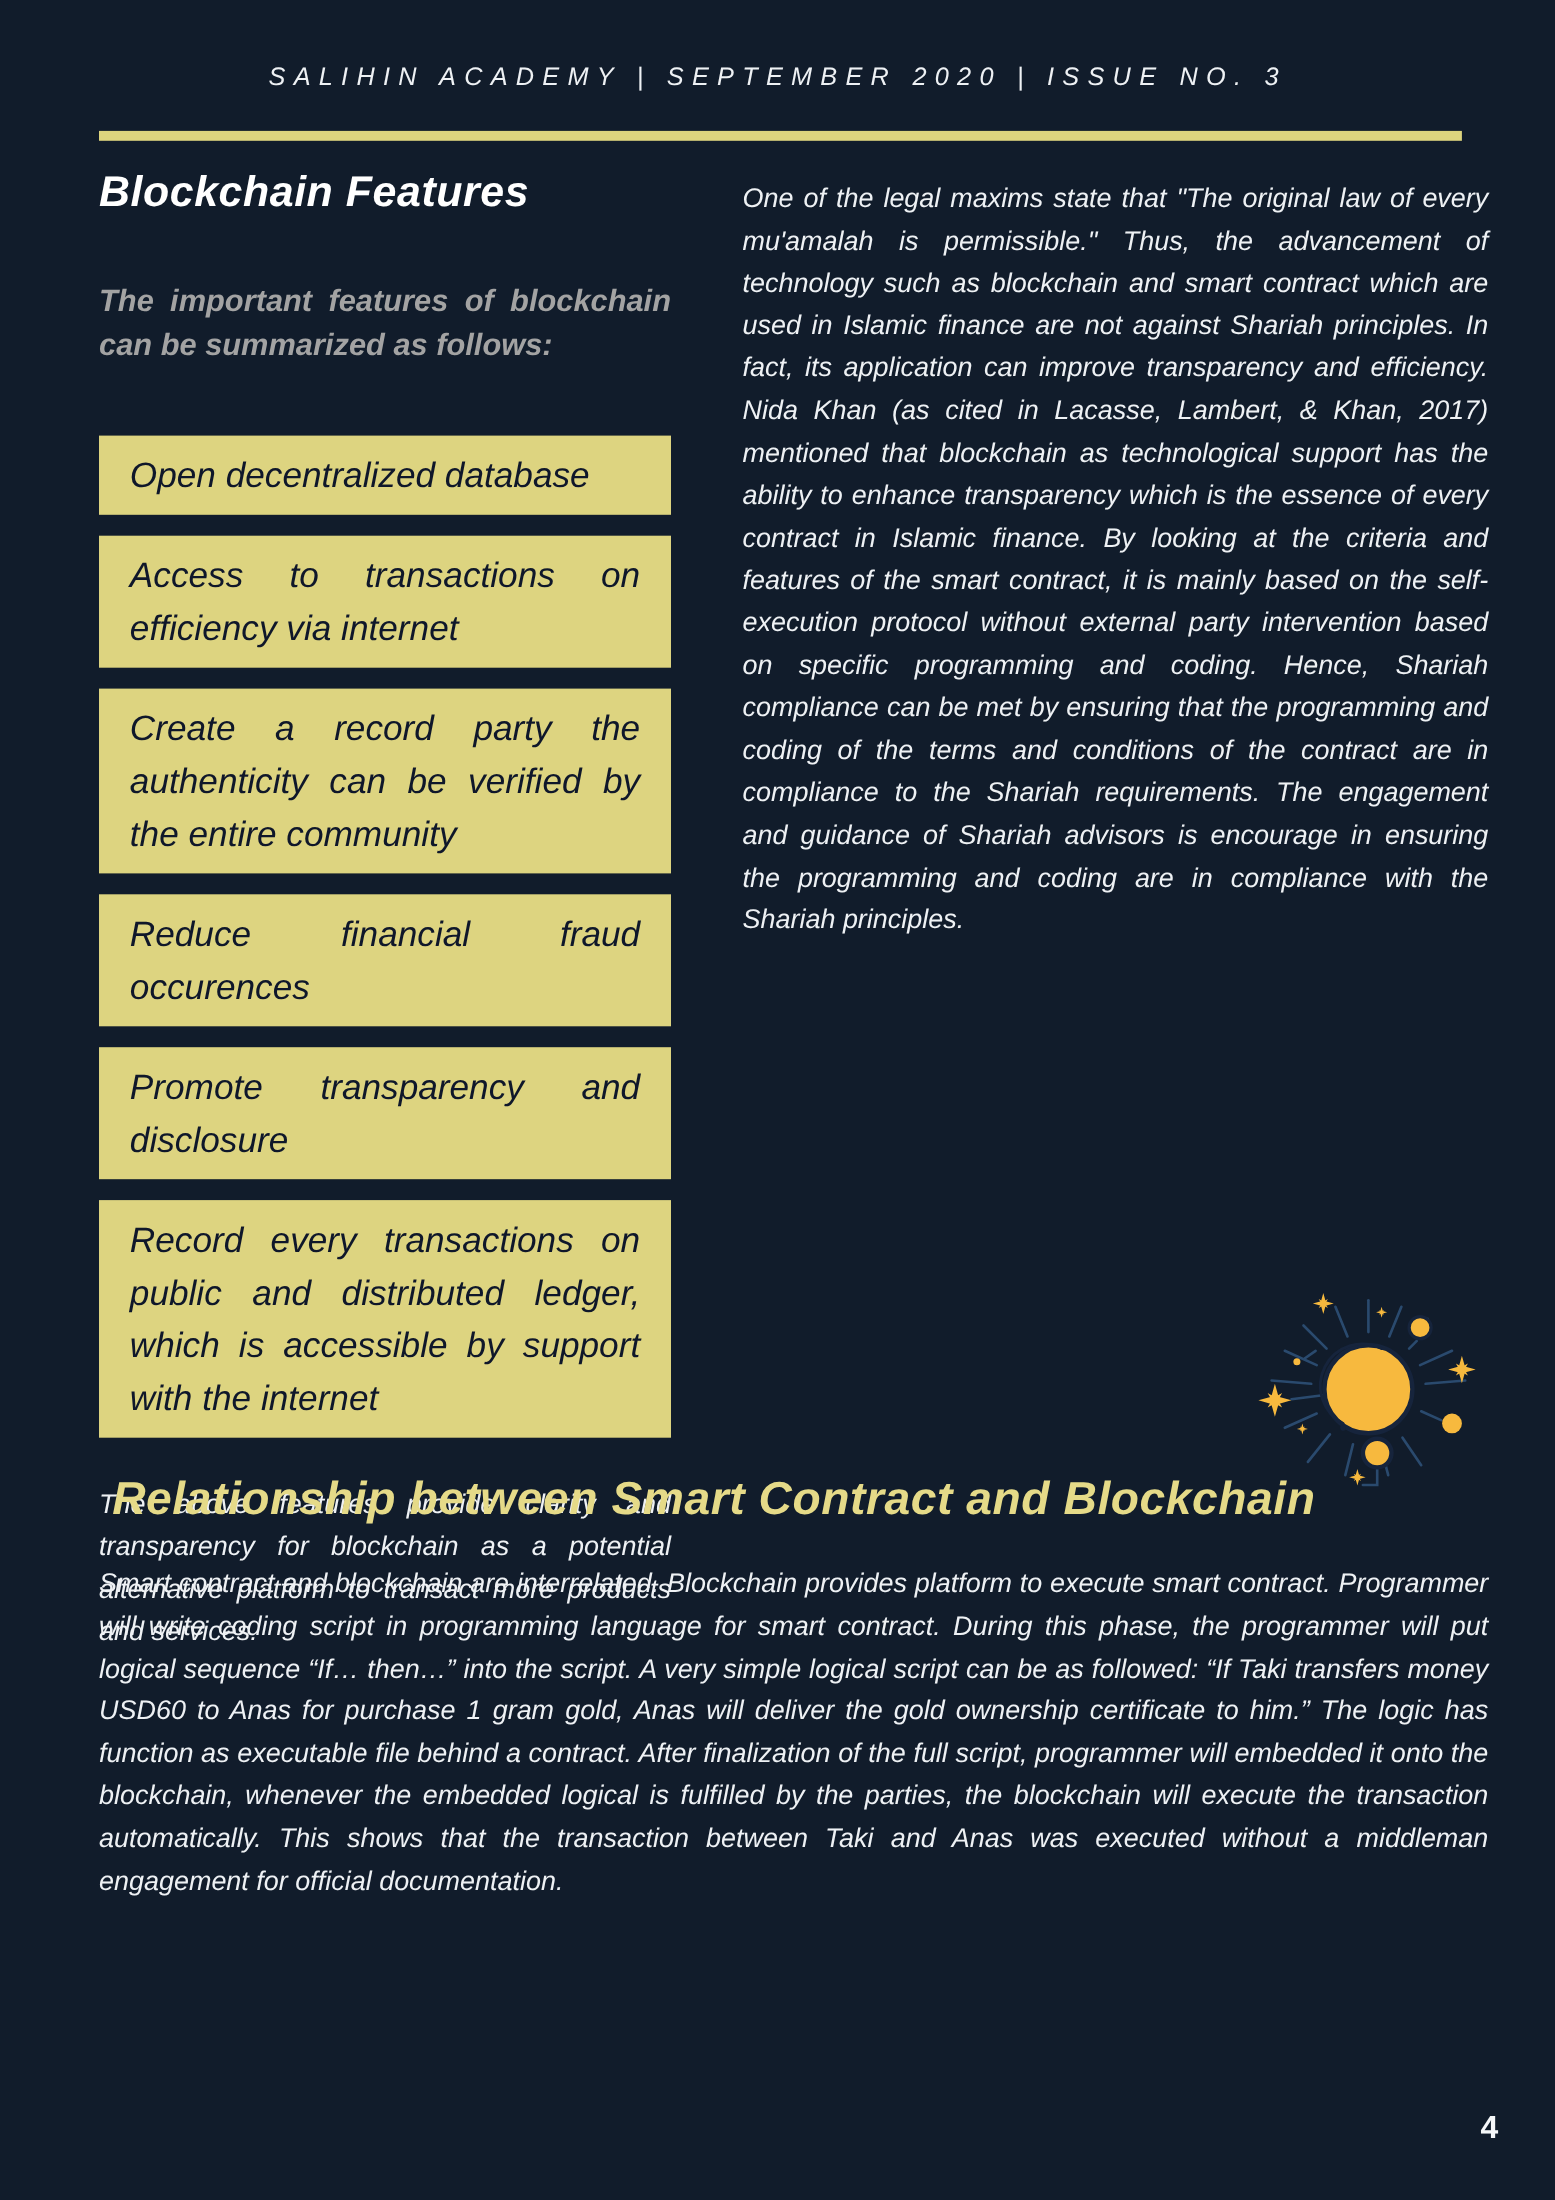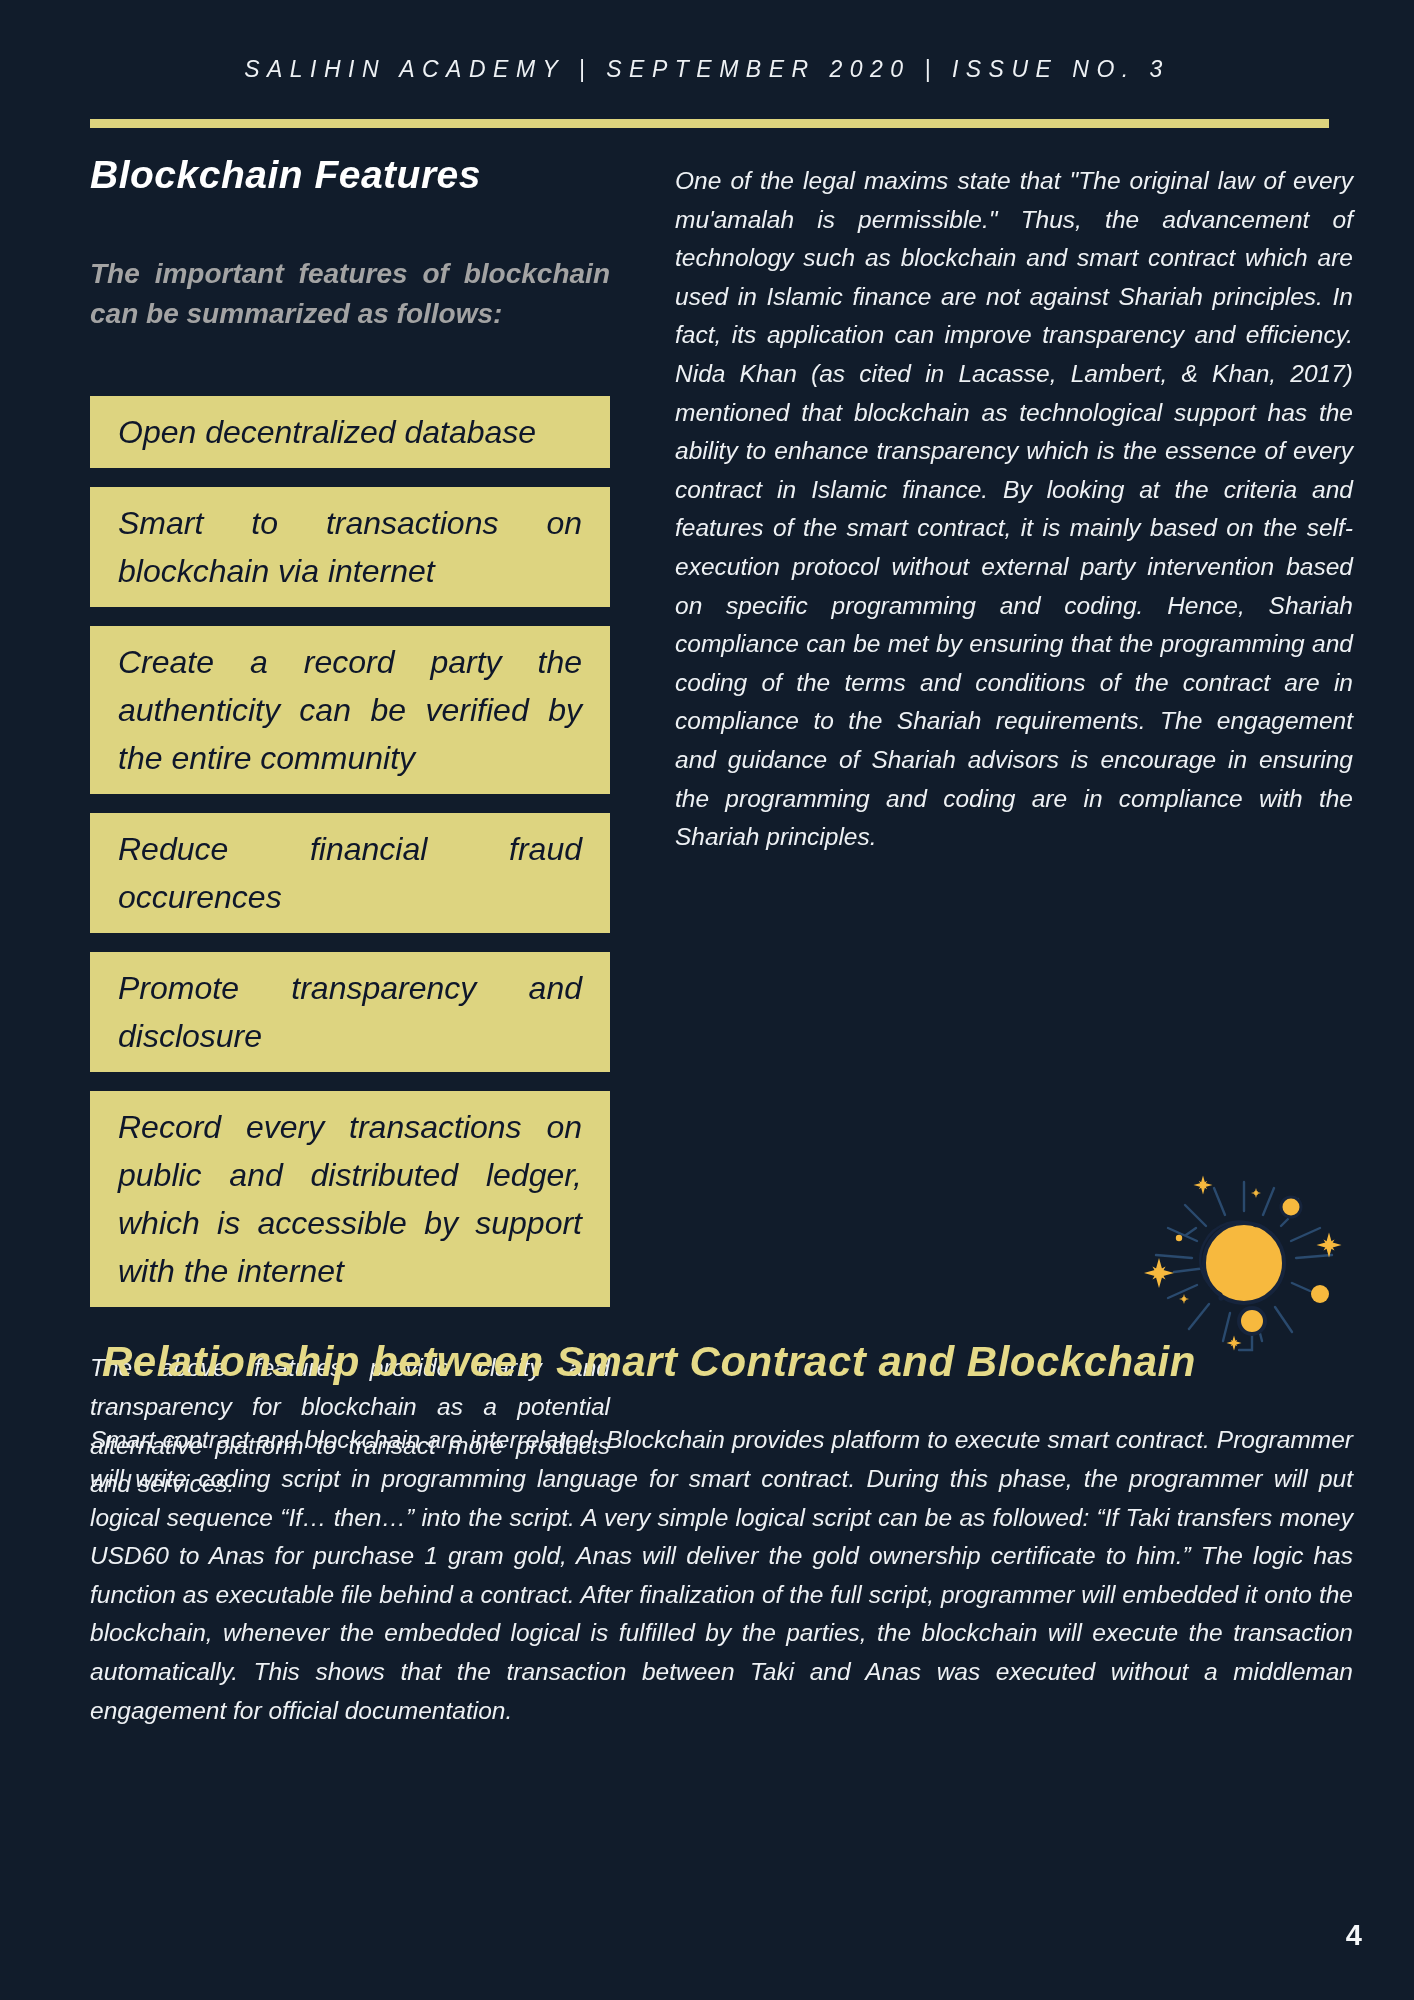--- a/index.html
+++ b/index.html
@@ -141,21 +141,21 @@
 <header class="masthead">SALIHIN ACADEMY | SEPTEMBER 2020 | ISSUE NO. 3</header>
 <div class="divider"></div>
 
 <div class="columns">
 
   <div class="col-left">
     <h1 class="left-title">Blockchain Features</h1>
     <p class="intro">The important features of blockchain can be summarized as follows:</p>
     <div class="boxes">
       <div class="feature-box">Open decentralized database</div>
-      <div class="feature-box">Smart to transactions on blockchain via internet</div>
+      <div class="feature-box">Access to transactions on efficiency via internet</div>
       <div class="feature-box">Create a record party the authenticity can be verified by the entire community</div>
       <div class="feature-box">Reduce financial fraud occurences</div>
       <div class="feature-box">Promote transparency and disclosure</div>
       <div class="feature-box">Record every transactions on public and distributed ledger, which is accessible by support with the internet</div>
     </div>
     <p class="outro">The above features provide clarity and transparency for blockchain as a potential alternative platform to transact more products and services.</p>
   </div>
 
   <div class="col-right">
     <p class="right-body">One of the legal maxims state that "The original law of every mu'amalah is permissible." Thus, the advancement of technology such as blockchain and smart contract which are used in Islamic finance are not against Shariah principles. In fact, its application can improve transparency and efficiency. Nida Khan (as cited in Lacasse, Lambert, &amp; Khan, 2017) mentioned that blockchain as technological support has the ability to enhance transparency which is the essence of every contract in Islamic finance. By looking at the criteria and features of the smart contract, it is mainly based on the self-execution protocol without external party intervention based on specific programming and coding. Hence, Shariah compliance can be met by ensuring that the programming and coding of the terms and conditions of the contract are in compliance to the Shariah requirements. The engagement and guidance of Shariah advisors is encourage in ensuring the programming and coding are in compliance with the Shariah principles.</p>

